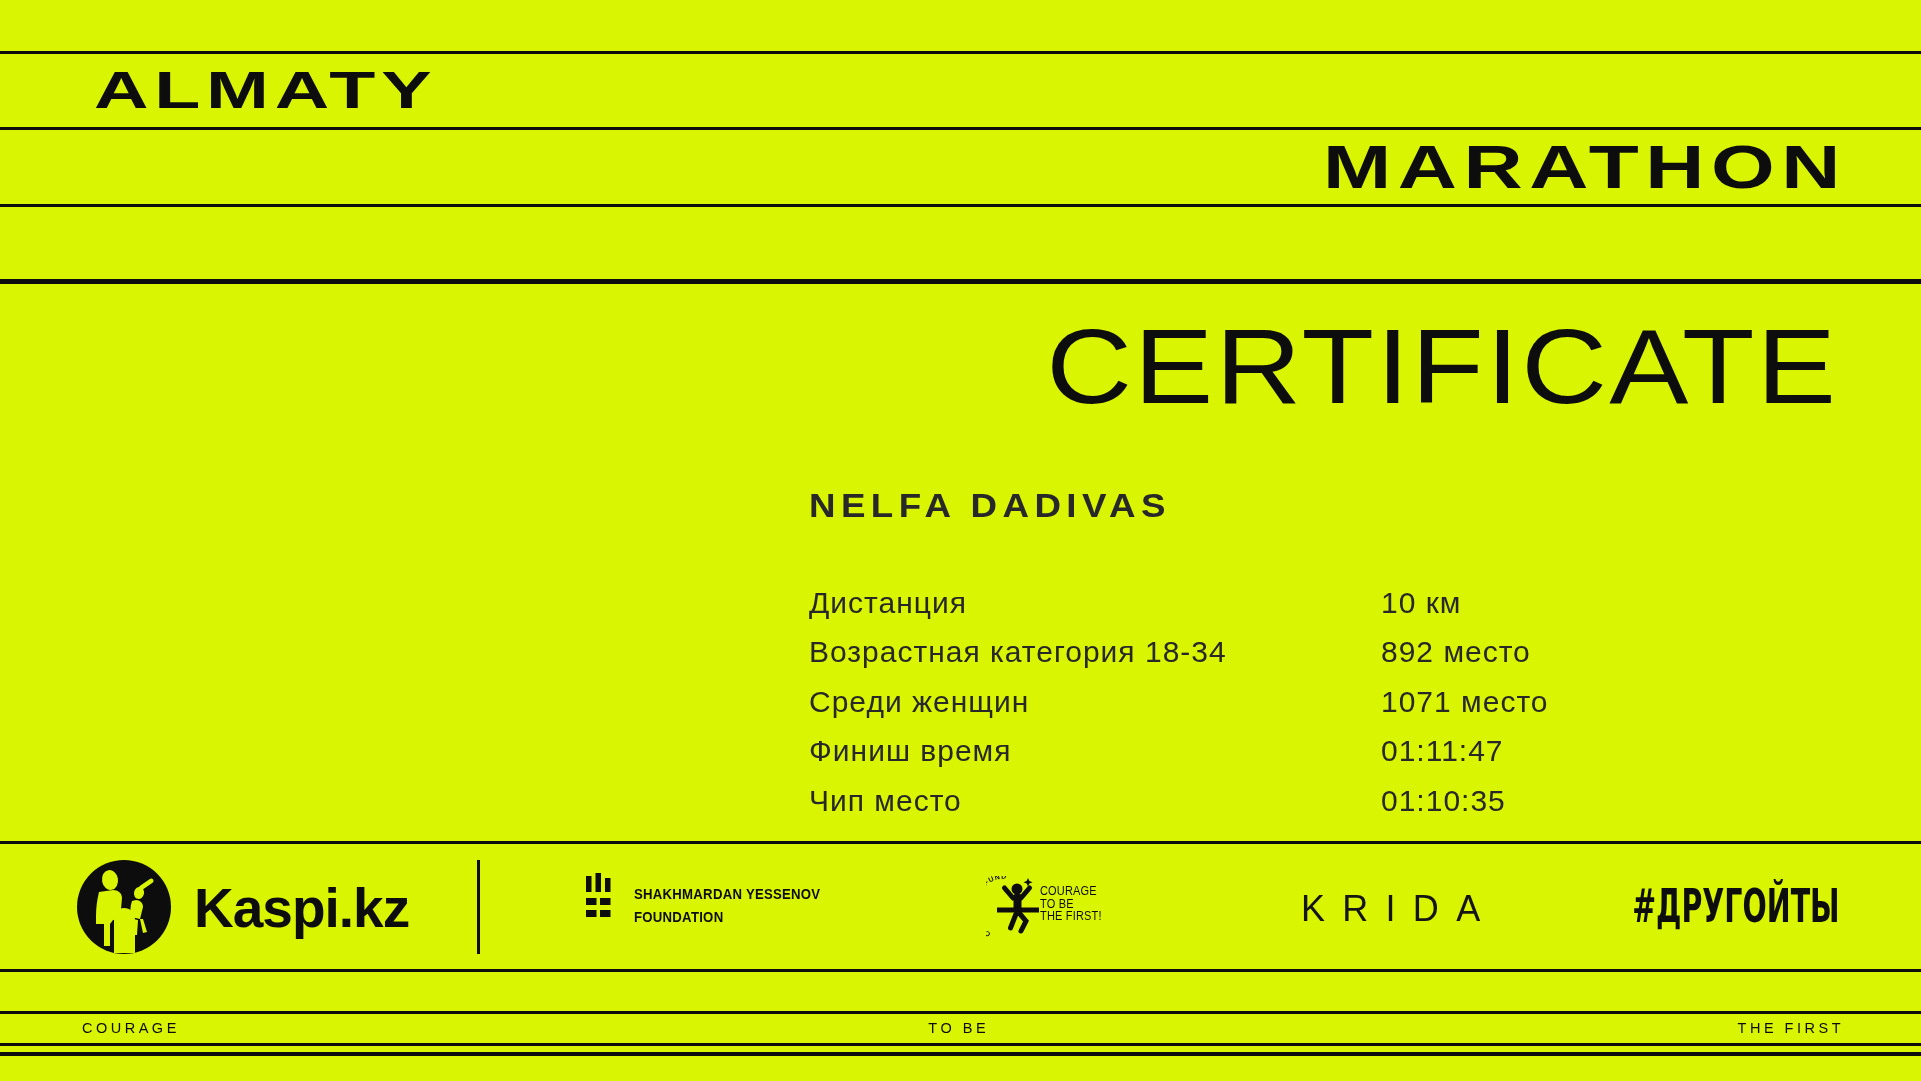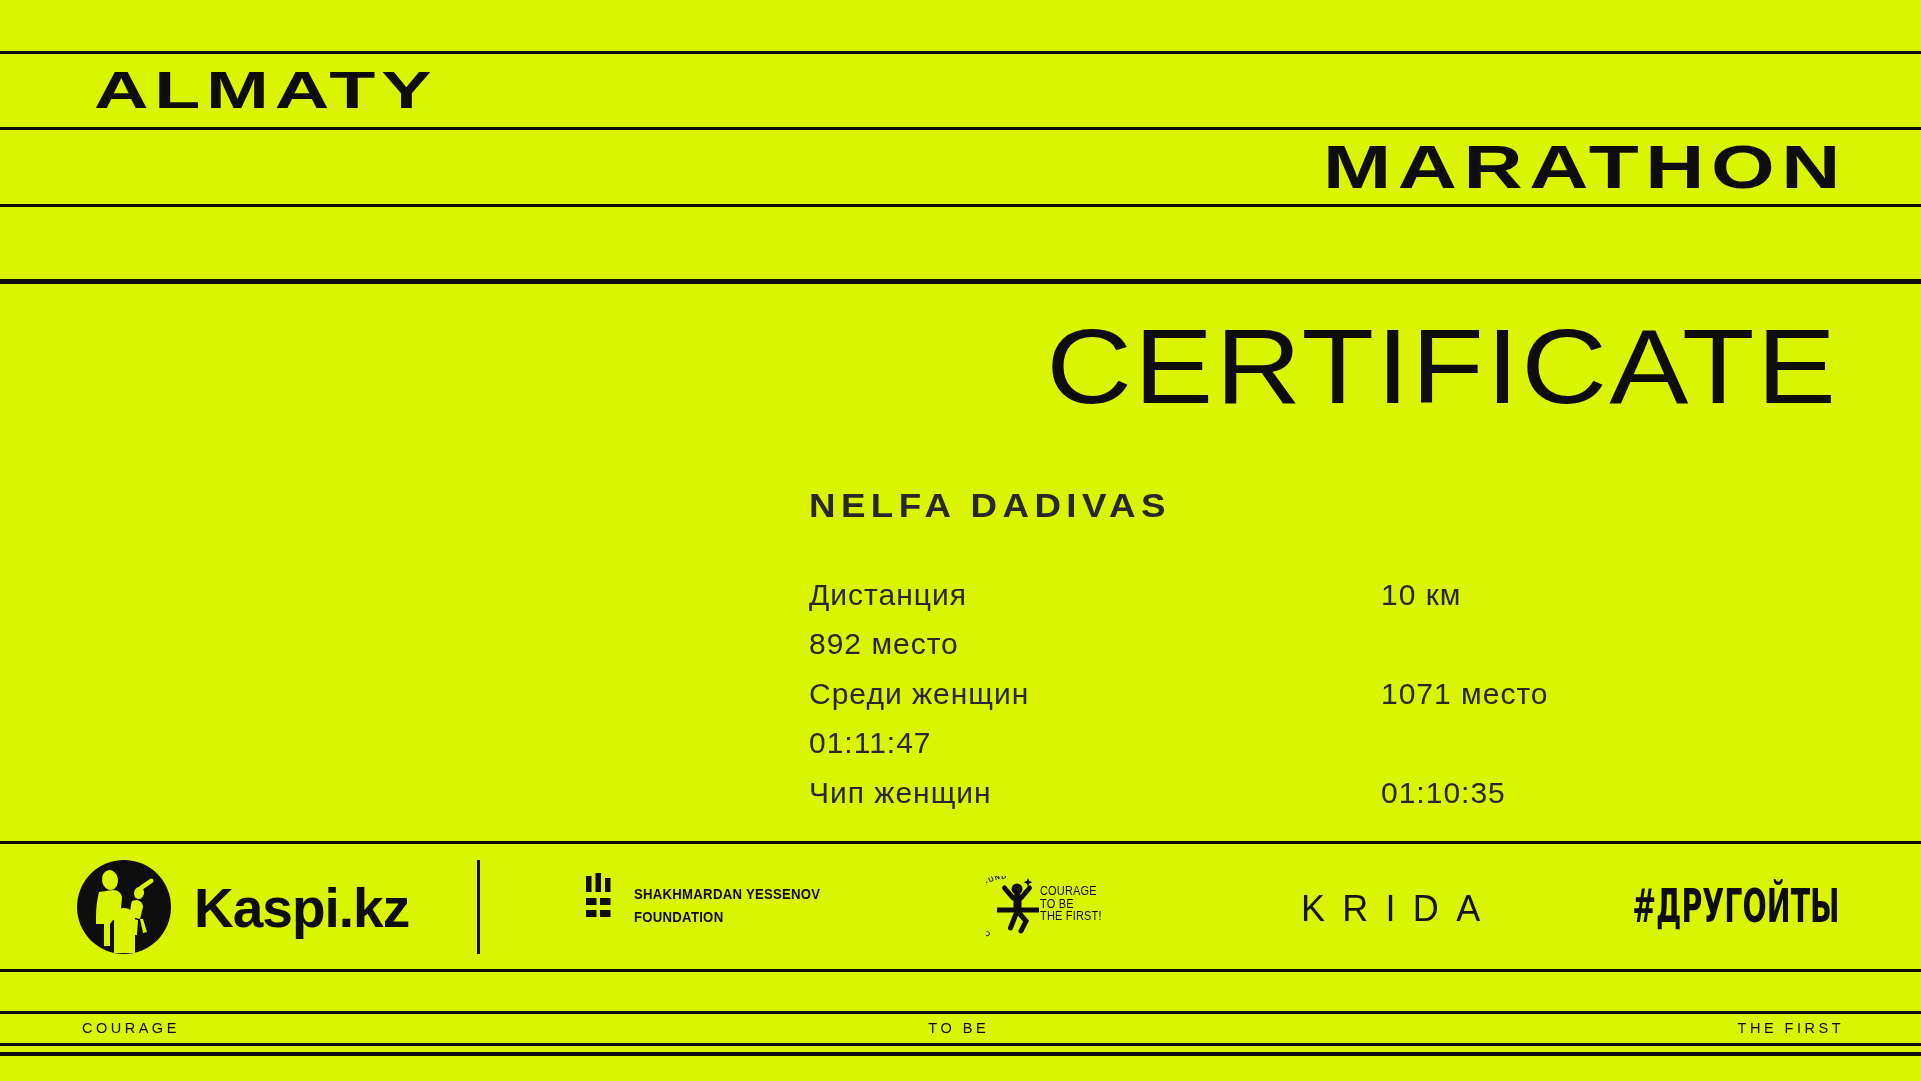--- a/index.html
+++ b/index.html
@@ -33,21 +33,21 @@
     position:absolute;right:83px;top:313px;line-height:106px;
     font-size:106px;font-weight:400;letter-spacing:2px;
     transform:scaleX(1.12);transform-origin:right center;white-space:nowrap;
   }
   .recipient{
     position:absolute;left:809px;top:485px;line-height:40px;
     font-size:34px;font-weight:700;letter-spacing:5px;color:var(--soft);
     transform:scaleX(1.08);transform-origin:left center;white-space:nowrap;
   }
   .results{position:absolute;left:809px;top:570px;width:850px;}
-  .result-row{display:flex;height:49.5px;align-items:center;}
+  .result-row{display:flex;height:49.5px;align-items:flex-end;}
   .result-label{width:572px;font-size:30px;font-weight:400;letter-spacing:1px;color:var(--soft);white-space:nowrap;}
   .result-value{font-size:30px;font-weight:400;letter-spacing:1px;color:var(--soft);white-space:nowrap;}
   
   .kaspi-logo{position:absolute;left:77px;top:860px;}
   .kaspi-word{
     position:absolute;left:194px;top:908px;transform:translateY(-50%);
     font-size:55px;font-weight:700;letter-spacing:-1px;white-space:nowrap;
   }
   .divider{position:absolute;left:477px;top:860px;width:2.5px;height:94px;background:var(--ink);}
   .yessenov-icon{position:absolute;left:586px;top:873px;}
@@ -104,31 +104,33 @@
 
   <div class="cert-title">CERTIFICATE</div>
   <div class="recipient">NELFA DADIVAS</div>
 
   <div class="results">
     <div class="result-row">
       <span class="result-label">Дистанция</span>
       <span class="result-value">10 км</span>
     </div>
     <div class="result-row">
+      <span class="result-label">Возрастная категория 18-34</span>
       <span class="result-value">892 место</span>
     </div>
     <div class="result-row">
       <span class="result-label">Среди женщин</span>
       <span class="result-value">1071 место</span>
     </div>
     <div class="result-row">
+      <span class="result-label">Финиш время</span>
       <span class="result-value">01:11:47</span>
     </div>
     <div class="result-row">
-      <span class="result-label">Чип женщин</span>
+      <span class="result-label">Чип место</span>
       <span class="result-value">01:10:35</span>
     </div>
   </div>
 
   <svg class="kaspi-logo" width="94" height="94" viewBox="0 0 94 94">
     <defs>
         <clipPath id="kc">
           <circle cx="47" cy="47" r="47"></circle>
         </clipPath>
       </defs>

